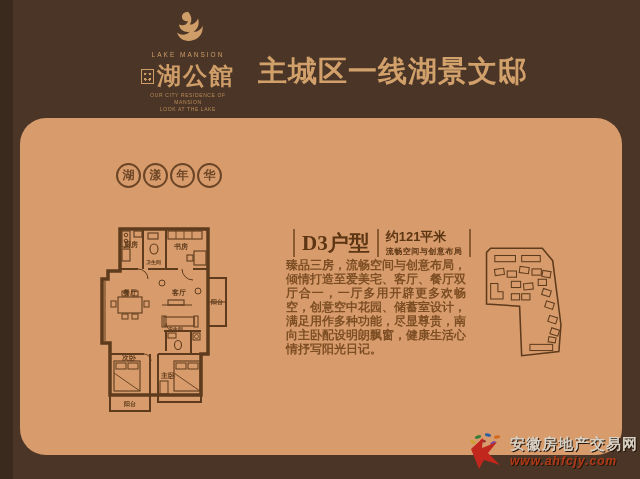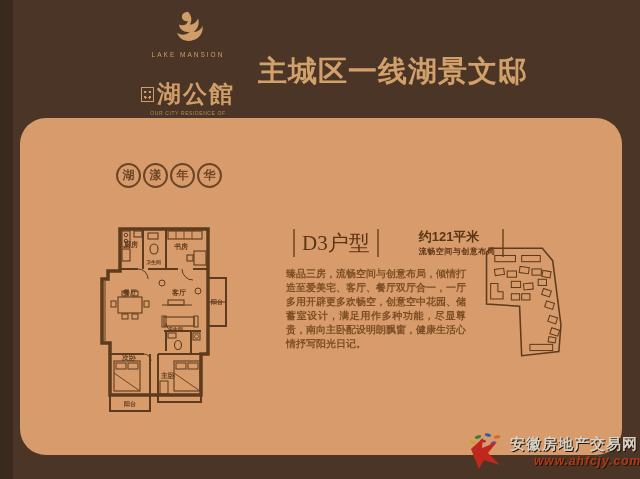--- a/index.html
+++ b/index.html
@@ -4,21 +4,21 @@
 <style>
   html,body{margin:0;padding:0;background:#2b2018;}
   .page{position:relative;width:640px;height:479px;background:#4a3526;overflow:hidden;
         font-family:"Liberation Sans","DejaVu Sans",sans-serif;}
   .left-strip{position:absolute;left:0;top:0;width:13px;height:479px;background:#3a2a1d;}
 
   
   .logo{position:absolute;left:138px;top:10px;width:100px;text-align:center;color:#cf9d68;}
   .logo .swan{display:block;margin:0 auto;}
   .brand-en{font-size:6.5px;letter-spacing:2px;margin-top:1px;color:#cf9d68;}
-  .brand-row{display:flex;align-items:center;justify-content:center;margin-top:20px;gap:3px;text-align:right;}
+  .brand-row{display:flex;align-items:center;justify-content:center;margin-top:2px;gap:3px;text-align:right;}
   .seal{display:inline-block;width:11px;height:13px;border:1px solid #cf9d68;
         background:
           radial-gradient(circle at 30% 30%, #cf9d68 1.2px, transparent 1.3px),
           radial-gradient(circle at 70% 30%, #cf9d68 1.2px, transparent 1.3px),
           radial-gradient(circle at 30% 72%, #cf9d68 1.2px, transparent 1.3px),
           radial-gradient(circle at 70% 72%, #cf9d68 1.2px, transparent 1.3px);}
   .brand-cn{font-family:"Liberation Serif","DejaVu Serif",serif;font-weight:bold;
             font-size:24px;letter-spacing:2px;color:#cf9d68;}
   .tagline{font-size:5px;letter-spacing:.6px;line-height:7px;color:#b98a58;}
 
@@ -35,35 +35,35 @@
 
   .floorplan{position:absolute;left:58px;top:103px;}
   .siteplan{position:absolute;left:460px;top:122px;}
   svg text{font-family:"Liberation Sans","DejaVu Sans",sans-serif;font-weight:bold;fill:#5e3b1c;}
 
   
   .unit-info{position:absolute;left:266px;top:110px;width:185px;color:#5c3513;}
   .unit-head{display:flex;align-items:center;}
   .vbar{width:1px;height:28px;border-left:1px solid #8a5a30;border-right:1px solid #8a5a30;
         margin:0 7px;}
-  .unit-name{font-family:"Liberation Serif","DejaVu Serif",serif;font-weight:normal;
+  .unit-name{font-family:"Liberation Serif","DejaVu Serif",serif;font-weight:bold;
              font-size:21px;color:#5c3513;white-space:nowrap;}
-  .unit-area-block{display:flex;flex-direction:column;align-items:flex-start;margin-left:33px;}
+  .unit-area-block{display:flex;flex-direction:column;align-items:flex-start;}
   .unit-area{font-size:13px;font-weight:bold;color:#5c3513;white-space:nowrap;}
   .unit-layout{font-size:8px;font-weight:bold;letter-spacing:.5px;color:#5c3513;white-space:nowrap;}
-  .unit-desc{margin-top:10px;width:180px;font-size:10px;line-height:14px;
+  .unit-desc{margin-top:1px;width:180px;font-size:12px;line-height:14px;
              font-weight:bold;color:#7d4e24;text-align:justify;}
 
   
   .watermark{position:absolute;left:466px;top:431px;display:flex;align-items:center;gap:4px;}
   .wm-text{display:flex;flex-direction:column;}
   .wm-name{font-size:15px;font-weight:bold;letter-spacing:1px;color:#d8d2c6;
            text-shadow:1px 1px 0 #241307;}
   .wm-url{font-size:12px;font-weight:bold;font-style:italic;color:#b23a17;
-          text-shadow:1px 1px 0 #241307;letter-spacing:1px;margin-left:24px;}
+          text-shadow:1px 1px 0 #241307;letter-spacing:1px;}
 </style>
 </head>
 <body>
 
 <div class="page">
   <div class="left-strip"></div>
 
   <div class="logo">
     <svg class="swan" width="50" height="40" viewBox="0 0 50 44">
       <path d="M25,2 C20,2 17,6 19,10 C20,12 23,13 25,12 C24,16 20,18 15,16 C16,22 21,25 27,24

